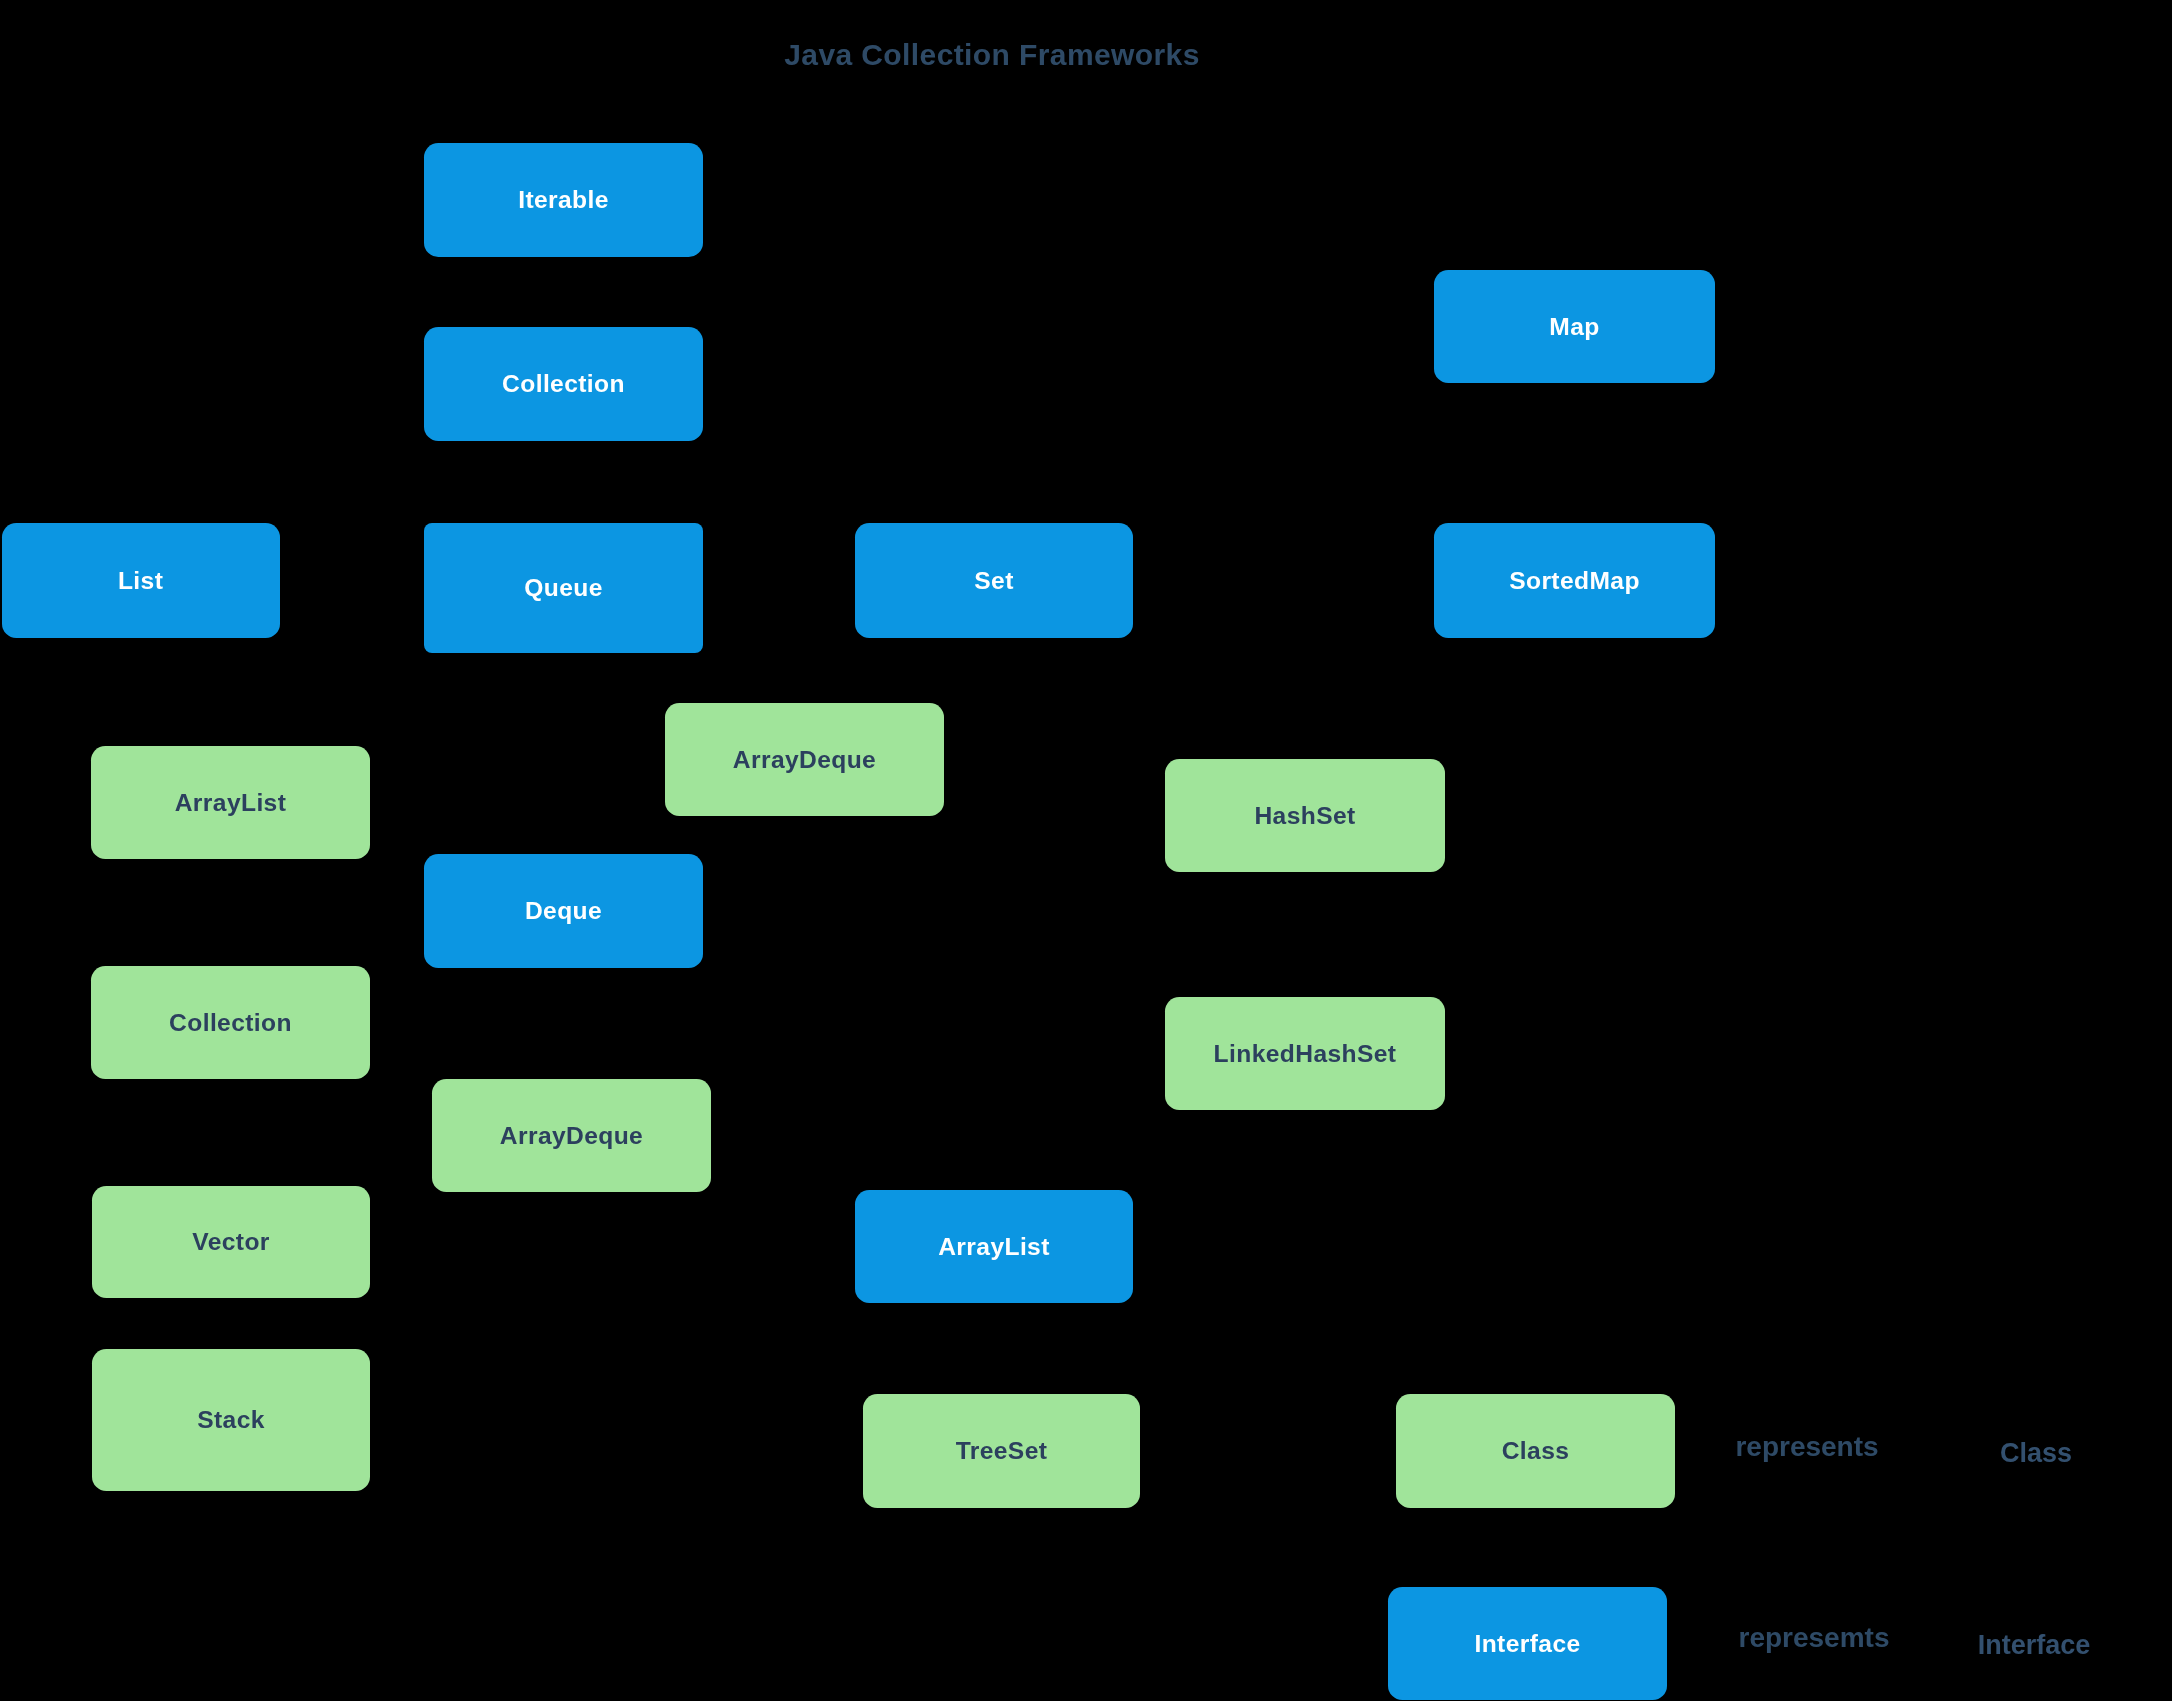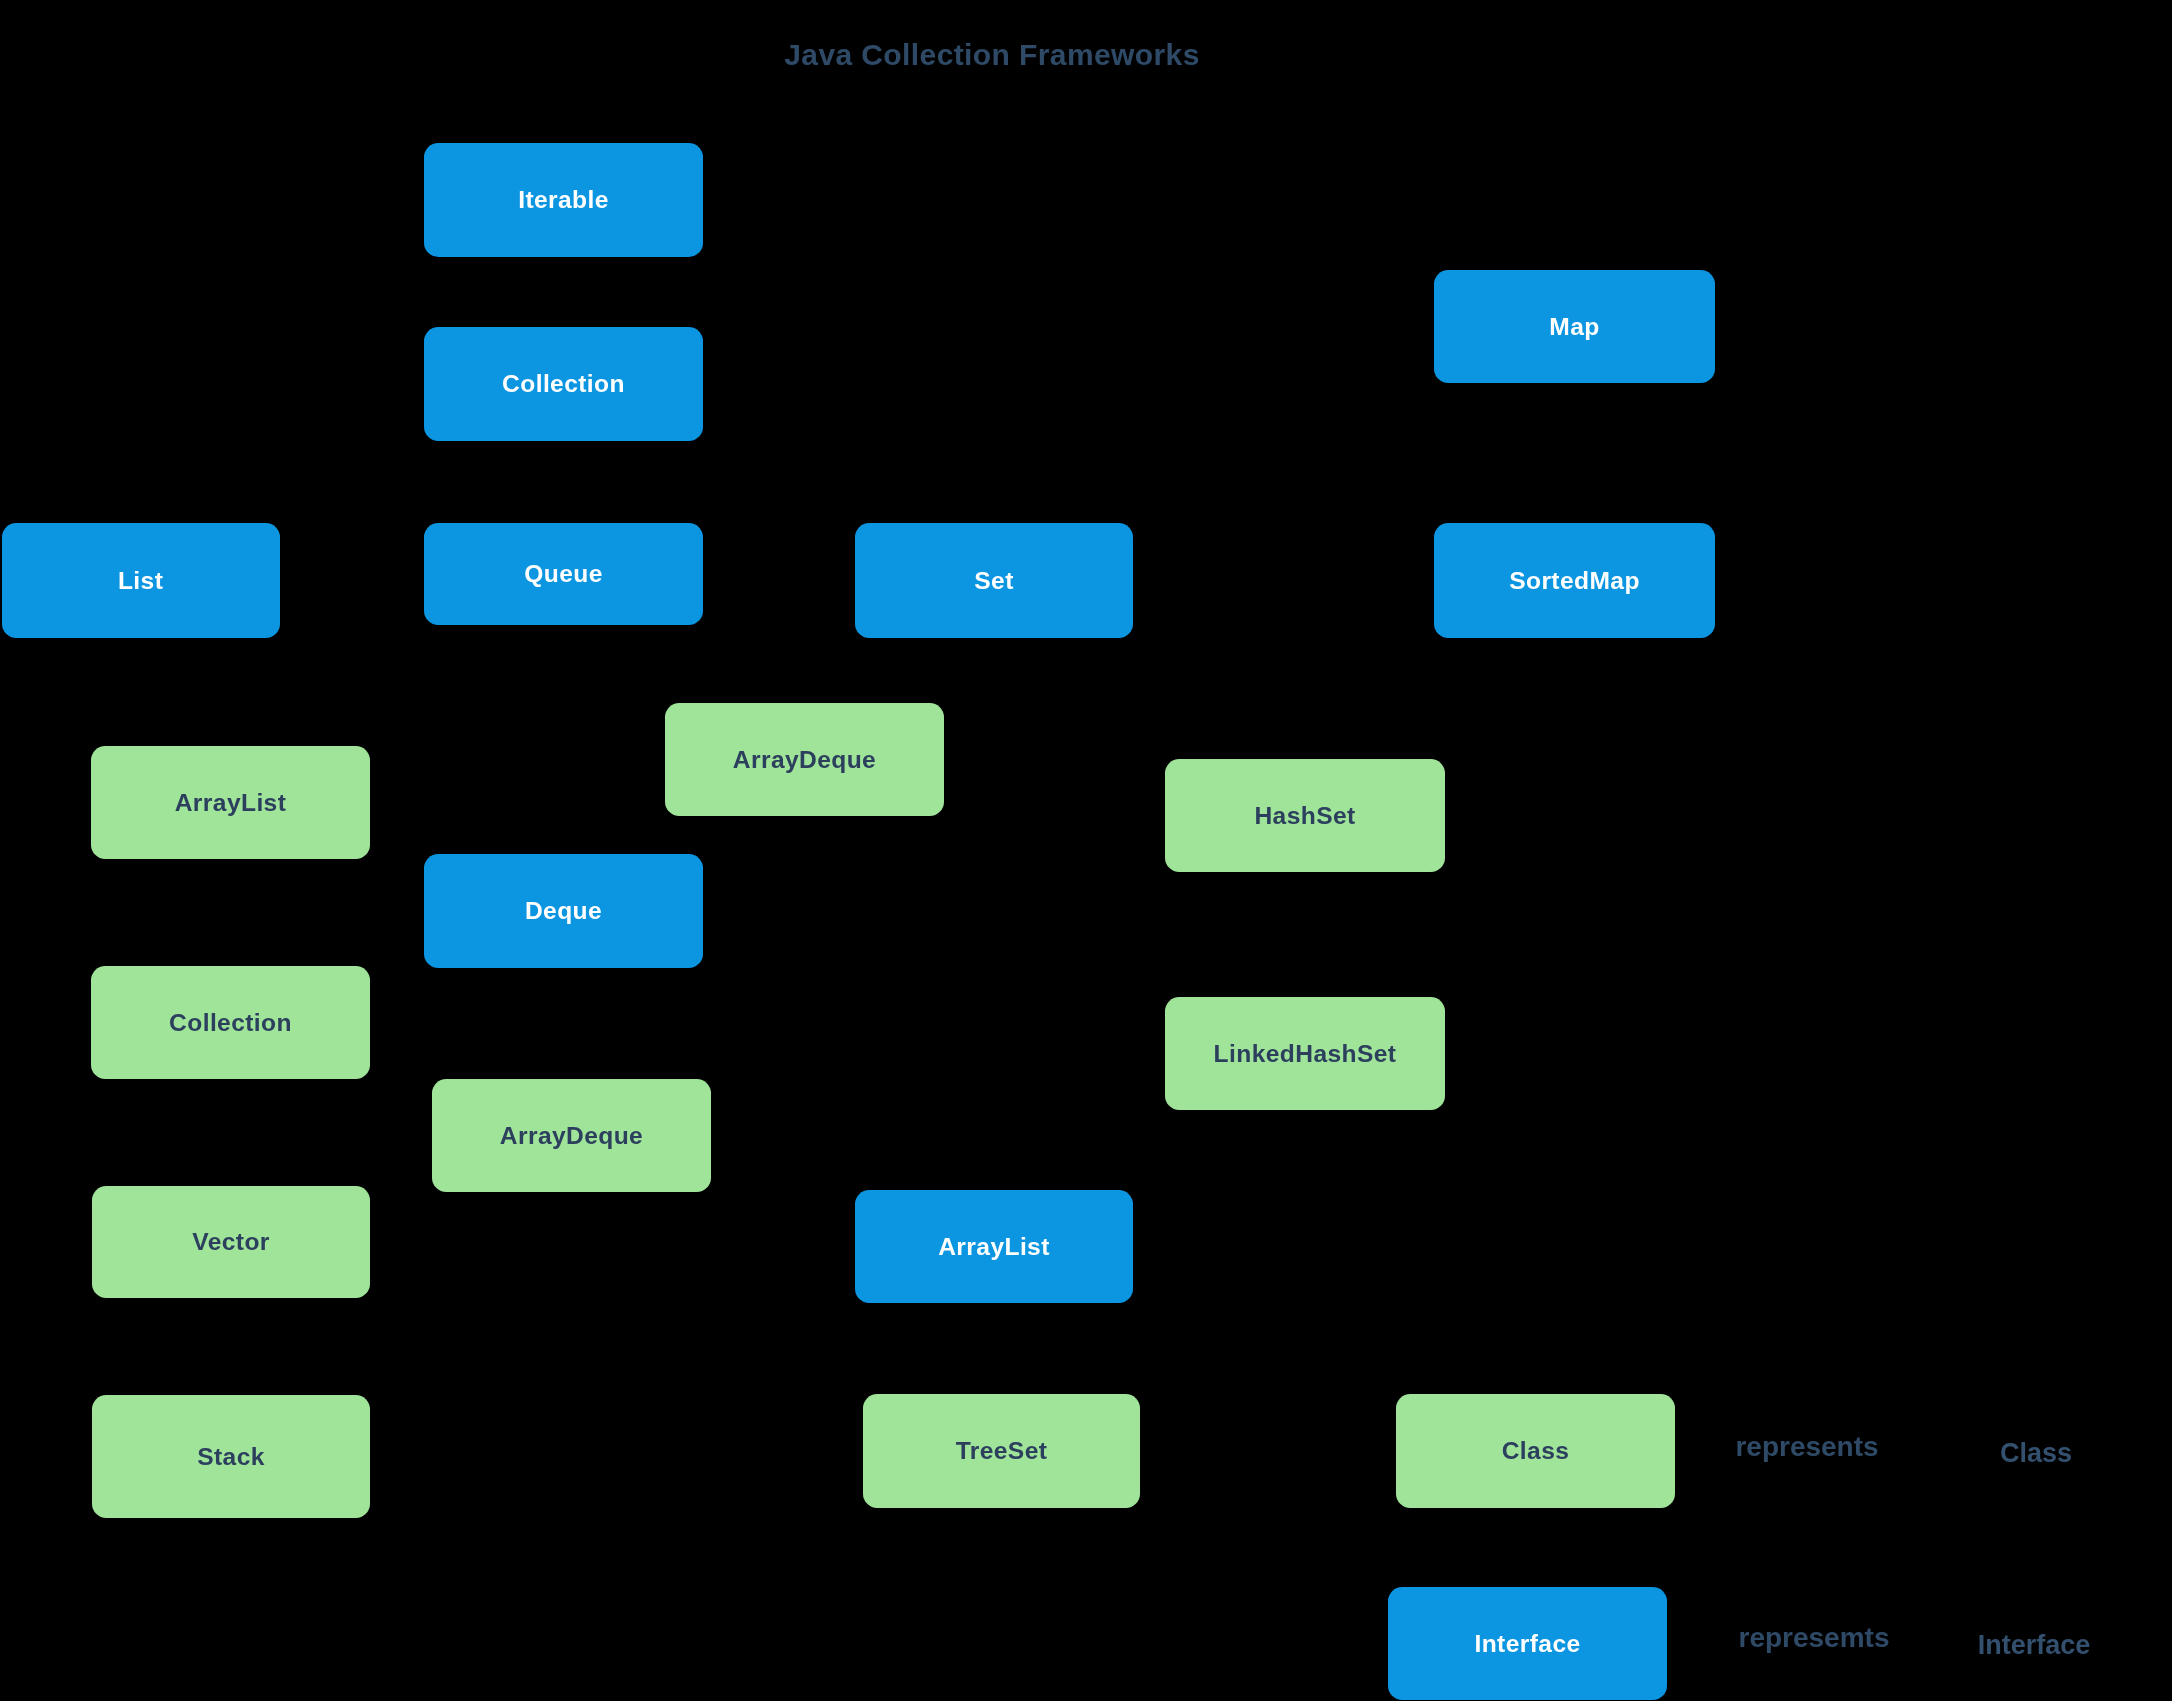--- a/index.html
+++ b/index.html
@@ -63,30 +63,30 @@
   <div class="diagram-title">Java Collection Frameworks</div>
 
   <span class="legend-label small" style="left:1807px; top:1440px;">represents</span>
   <span class="legend-label large" style="left:2036px; top:1453px;">Class</span>
   <span class="legend-label small" style="left:1814px; top:1631px;">represemts</span>
   <span class="legend-label large" style="left:2034px; top:1645px;">Interface</span>
 <div class="node interface" style="left: 424px; top: 143px; width: 279px; height: 114px;">Iterable</div>
     <div class="node interface" style="left: 424px; top: 327px; width: 279px; height: 114px;">Collection</div>
     <div class="node interface" style="left: 1434px; top: 270px; width: 281px; height: 113px;">Map</div>
     <div class="node interface" style="left: 1.6px; top: 523px; width: 278px; height: 115px;">List</div>
-    <div class="node interface" style="left: 424px; top: 523px; width: 279px; height: 102px;">Queue</div>
+    <div class="node interface" style="left: 424px; top: 523px; width: 279px; height: 130px; border-radius: 8px;">Queue</div>
     <div class="node interface" style="left: 855px; top: 523px; width: 278px; height: 115px;">Set</div>
     <div class="node interface" style="left: 1434px; top: 523px; width: 281px; height: 115px;">SortedMap</div>
     <div class="node class" style="left: 657px; top: 703px; width: 279px; height: 113px;">ArrayDeque</div>
     <div class="node class" style="left: 1157px; top: 759px; width: 280px; height: 113px;">HashSet</div>
     <div class="node class" style="left: 83px; top: 746px; width: 279px; height: 113px;">ArrayList</div>
     <div class="node interface" style="left: 424px; top: 854px; width: 279px; height: 114px;">Deque</div>
     <div class="node class" style="left: 83px; top: 966px; width: 279px; height: 113px;">Collection</div>
     <div class="node class" style="left: 1157px; top: 997px; width: 280px; height: 113px;">LinkedHashSet</div>
     <div class="node class" style="left: 424px; top: 1079px; width: 279px; height: 113px;">ArrayDeque</div>
     <div class="node class" style="left: 84px; top: 1186px; width: 278px; height: 112px;">Vector</div>
     <div class="node interface" style="left: 855px; top: 1190px; width: 278px; height: 113px;">ArrayList</div>
-    <div class="node class" style="left: 84px; top: 1395px; width: 278px; height: 123px;">Stack</div>
+    <div class="node class" style="left: 84px; top: 1349px; width: 278px; height: 142px;">Stack</div>
     <div class="node class" style="left: 855px; top: 1394px; width: 277px; height: 114px;">TreeSet</div>
     <div class="node class" style="left: 1388px; top: 1394px; width: 279px; height: 114px;">Class</div>
     <div class="node interface" style="left: 1388px; top: 1587px; width: 279px; height: 113px;">Interface</div>
   </div>
 
 
 </body></html>

